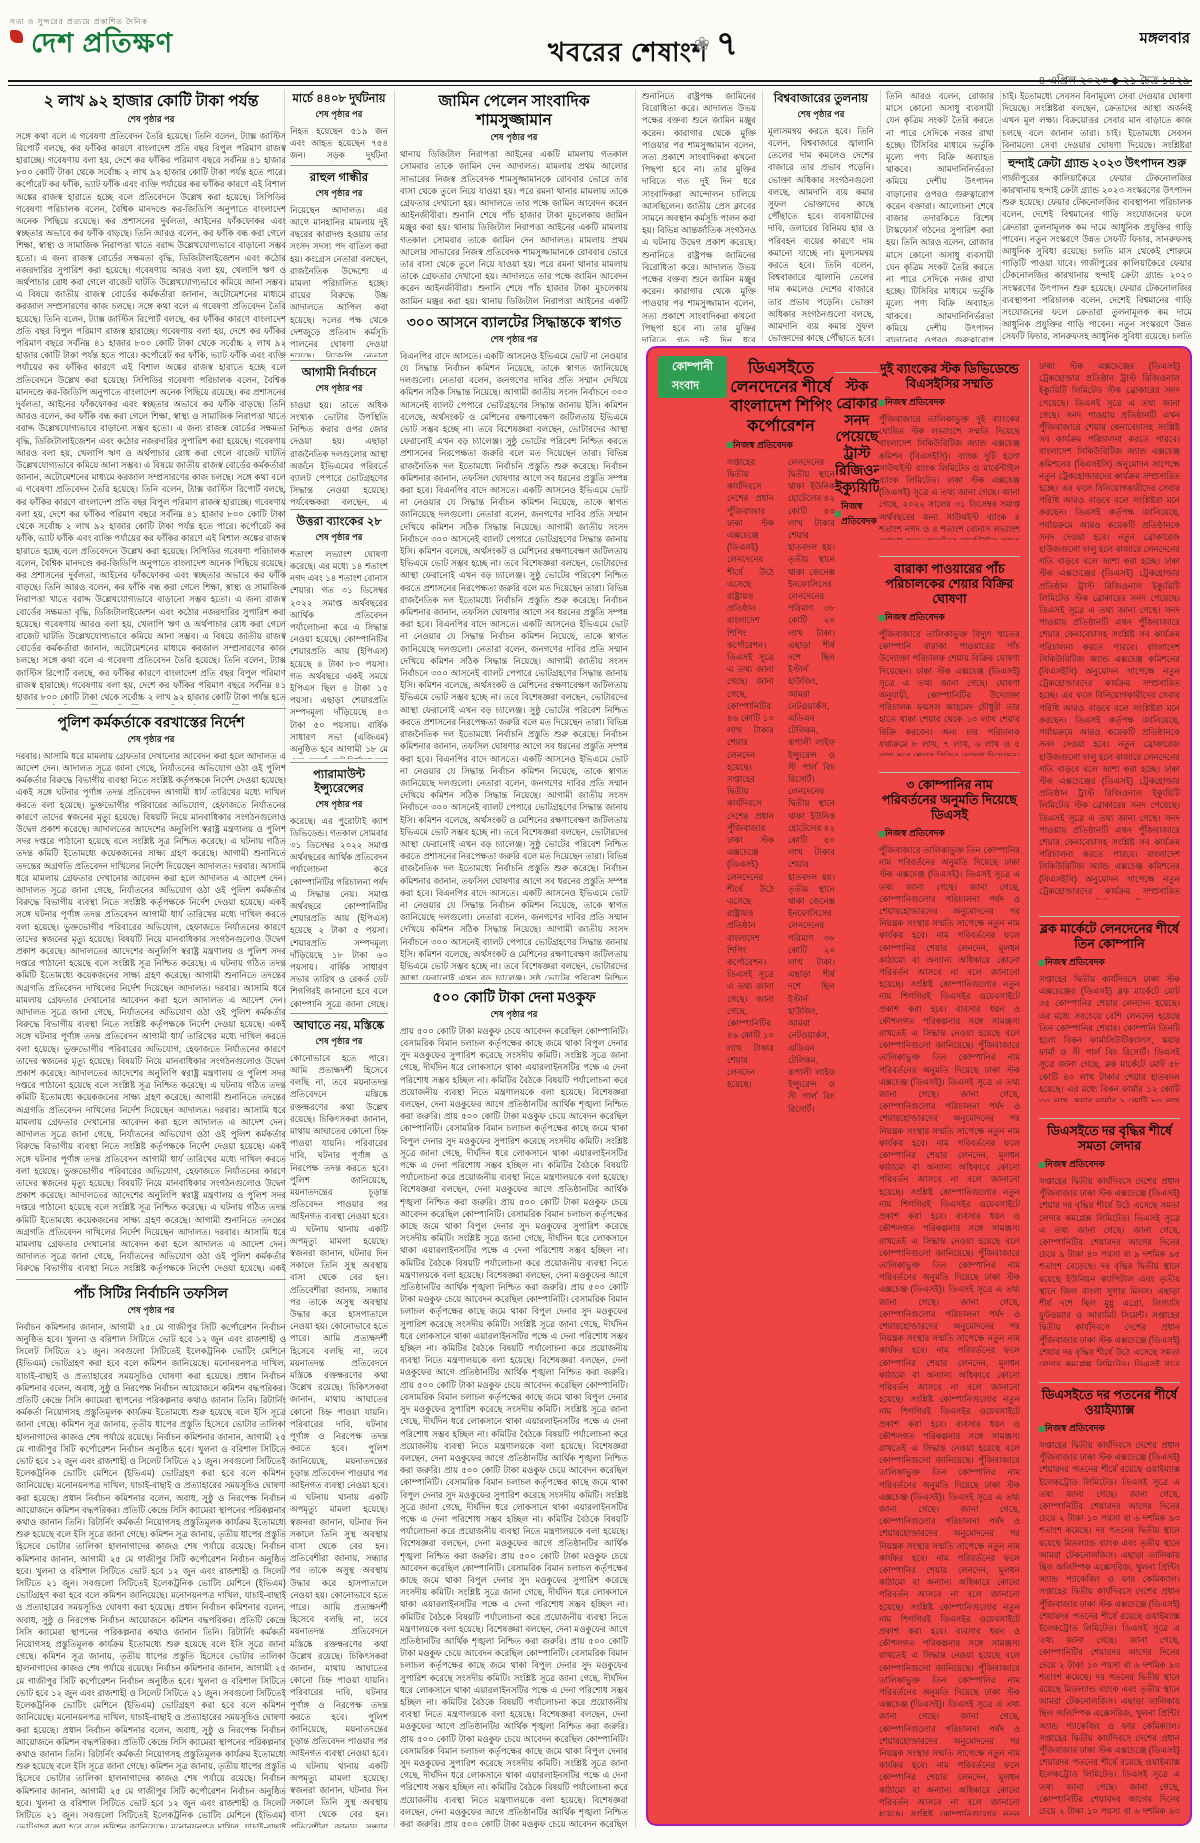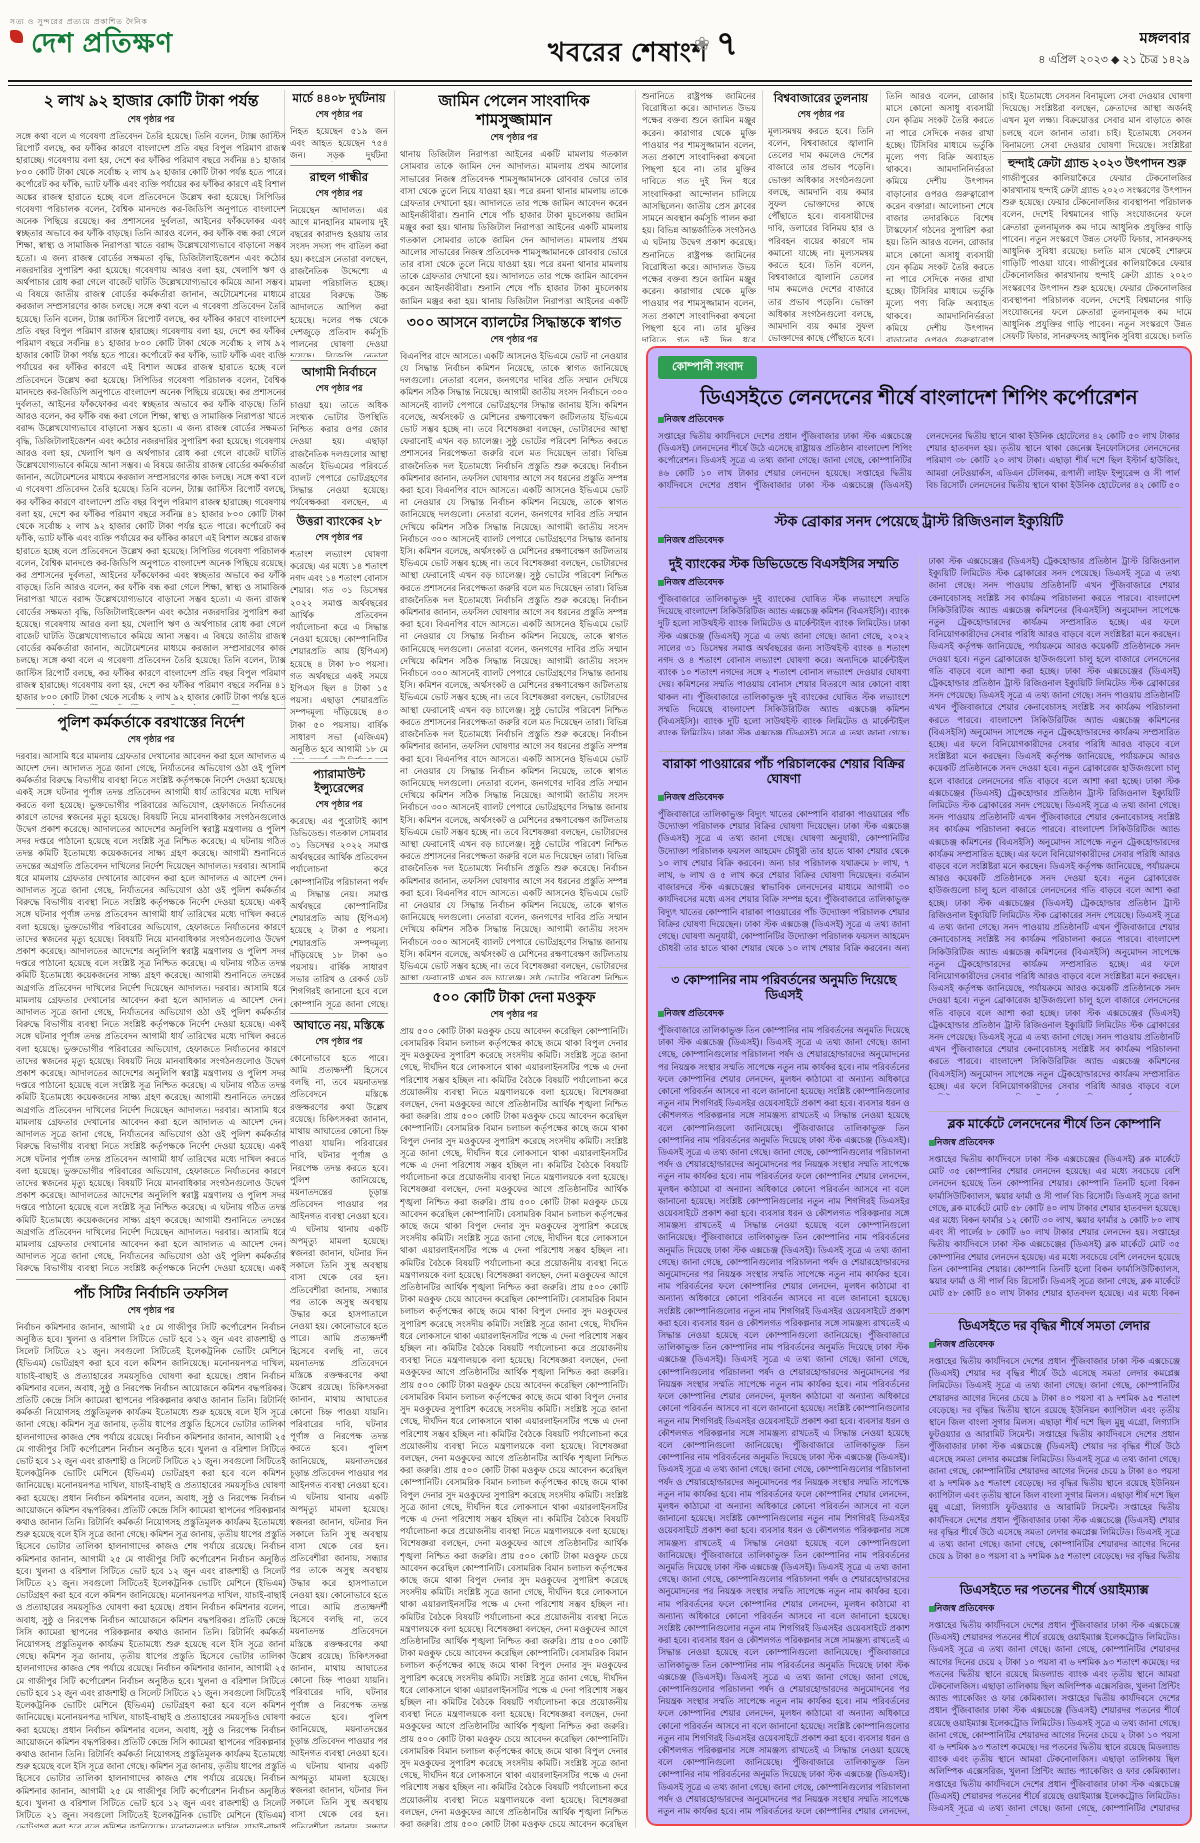--- a/index.html
+++ b/index.html
@@ -12,44 +12,44 @@
   .tagline{font-size:7.5px;color:#666;letter-spacing:1px;margin-bottom:2px}
   .logo{display:flex;align-items:flex-start;gap:8px}
   .logo-mark{width:13px;height:13px;background:#c8271d;border-radius:2px 7px 2px 7px;display:inline-block}
   .logo-text{font-size:27px;font-weight:bold;color:#137a38;letter-spacing:1px;line-height:1}
   .section-title{position:absolute;left:540px;top:22px;font-size:26px;font-weight:bold;color:#101010;letter-spacing:1px}
   .page-no-wrap{position:absolute;left:686px;top:16px;display:flex;align-items:center;gap:6px}
   .ornament{font-size:19px;color:#8f8f8f;line-height:1}
   .page-no{font-size:34px;font-weight:bold;color:#101010;line-height:1}
   .date-block{position:absolute;right:2px;top:16px;text-align:right}
   .weekday{font-size:15px;font-weight:bold;color:#111}
-  .date-line{font-size:11px;color:#222;margin-top:0}
+  .date-line{font-size:11px;color:#222;margin-top:21px}
   .head-rule{position:absolute;left:8px;right:8px;top:80px;height:6px;border-top:2.5px solid #1a1a1a;border-bottom:1px solid #1a1a1a}
 
   
   .rule-v{position:absolute;width:1px;background:#d7d5ce}
 
   
   .col{position:absolute;top:90px;height:1738px;display:flex;flex-direction:column}
   .col-short{height:252px}
   .article{display:flex;flex-direction:column;overflow:hidden;min-height:0}
   .sep{border-top:1px solid #8f8d86;margin-top:3px;padding-top:3px}
   .headline{font-weight:bold;text-align:center;line-height:1.2;color:#0e0e0e;margin:2px 0 1px}
   .h-xl{font-size:15.5px}
   .h-l{font-size:14px}
   .h-s{font-size:11.5px}
   .continued{font-size:8.5px;font-weight:bold;text-align:center;margin:1px 0 3px;color:#222}
   .body-text{font-size:8.6px;line-height:1.42;text-align:justify;color:#262626;overflow:hidden;flex:0 0 auto;overflow-wrap:anywhere}
   .grow{flex:1 1 auto;min-height:0}
 
   
-  .box{position:absolute;left:646px;top:346px;width:546px;height:1480px;border:2px solid #ef4444;border-radius:10px;background:#c4b5fd;padding:8px 10px;display:flex;flex-direction:column;overflow:hidden}
+  .box{position:absolute;left:646px;top:346px;width:546px;height:1480px;border:2px solid #a21caf;border-radius:10px;background:#ef4444;padding:8px 10px;display:flex;flex-direction:row;overflow:hidden}
   .box-label{align-self:flex-start;background:#2f9e52;color:#fff;font-size:11px;font-weight:bold;padding:2px 14px;border-radius:3px;margin-bottom:4px}
   .box-article{display:flex;flex-direction:column;overflow:hidden;min-height:0}
-  .box-h1{font-size:20px}
+  .box-h1{font-size:16px}
   .box-h2{font-size:14px}
   .box-h3{font-size:12.5px}
   .byline{display:flex;align-items:center;font-size:9px;font-weight:bold;color:#111;margin:2px 0 3px}
   .byline .dot{width:6px;height:6px;background:#2f9e52;flex:0 0 auto}
   .twocol{display:flex;gap:14px;overflow:hidden}
   .twocol .body-text{flex:1 1 0}
   .box-cols{display:flex;flex:1 1 auto;min-height:0;margin-top:4px}
   .box-col{flex:1 1 0;display:flex;flex-direction:column;min-height:0;overflow:hidden}
   .box-col+.box-col{border-left:1px solid #c9c7c0;margin-left:9px;padding-left:9px}
   .bsep{border-top:1px solid #b9b7b0;margin-top:16px;padding-top:3px}

